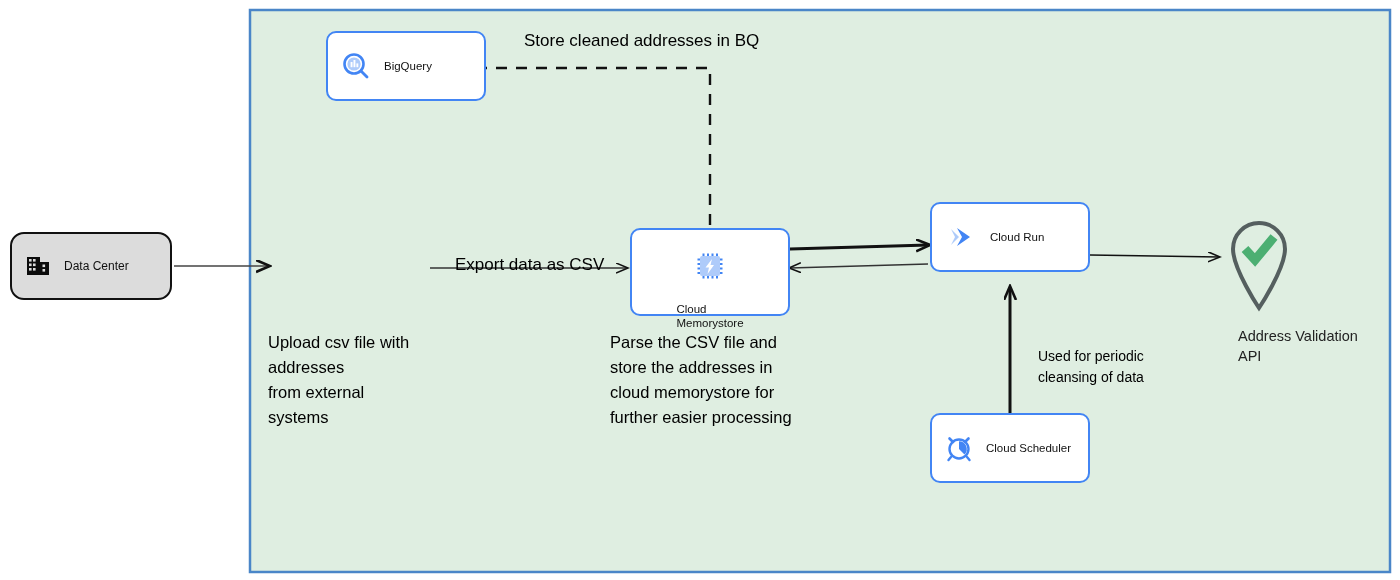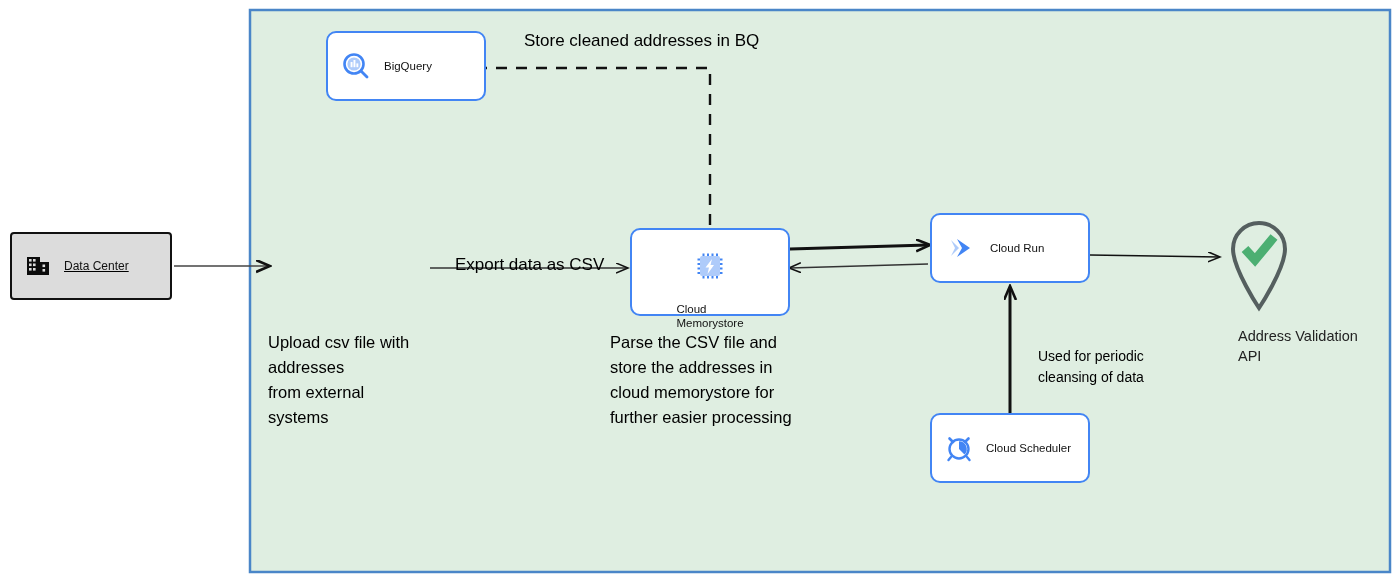--- a/index.html
+++ b/index.html
@@ -14,23 +14,22 @@
   .node{position:absolute;box-sizing:border-box;display:flex;align-items:center;}
   .gcp-node{
     background:#ffffff;border:2px solid #4285f4;border-radius:10px;
   }
   .gcp-label{
     font-size:11.5px;color:#111111;line-height:14px;white-space:pre-line;
   }
   .icon-box{display:flex;align-items:center;justify-content:center;flex:0 0 auto;}
 
   .ext-node{
-    background:#dcdcdc;border:2px solid #111111;border-radius:4px;
+    background:#dcdcdc;border:2px solid #111111;border-radius:14px;
     align-items:center;
-    text-decoration:underline;
   }
   .ext-label{font-size:12px;color:#111;}
 
   .note{
     position:absolute;font-size:16.5px;color:#000;line-height:25px;
     white-space:pre-line;
   }
   .edge-label{position:absolute;font-size:17px;color:#000;white-space:nowrap;}
   .small-note{position:absolute;font-size:14px;color:#000;line-height:21px;white-space:pre-line;}
   .api-label{position:absolute;font-size:14.5px;color:#222;line-height:20px;white-space:pre-line;}
@@ -127,21 +126,21 @@
             <rect x="24.5" y="21" width="3" height="2"></rect>
         </g>
         <rect x="5" y="5" width="20" height="20" rx="2" fill="#aecbfa"></rect>
         <path d="M17,8 L10.5,16.5 L14,16.5 L12.5,23 L19,14 L15.5,14 Z" fill="#ffffff"></path>
       </svg>
     </div>
     <span class="gcp-label">Cloud
 Memorystore</span>
   </div>
 
-  <div class="node gcp-node" style="left:930px;top:213px;width:160px;height:70px;">
+  <div class="node gcp-node" style="left:930px;top:202px;width:160px;height:70px;">
     <div class="icon-box" style="width:58px;height:70px;">
       <svg width="34" height="30" viewBox="0 0 34 30">
         <path d="M13,6 L26,15 L13,24 L18,15 Z" fill="#4285f4"></path>
         <path d="M7,7 L15,15 L7,23 L11,15 Z" fill="#aecbfa"></path>
       </svg>
     </div>
     <span class="gcp-label">Cloud Run</span>
   </div>
 
   <div class="node gcp-node" style="left:930px;top:413px;width:160px;height:70px;">

